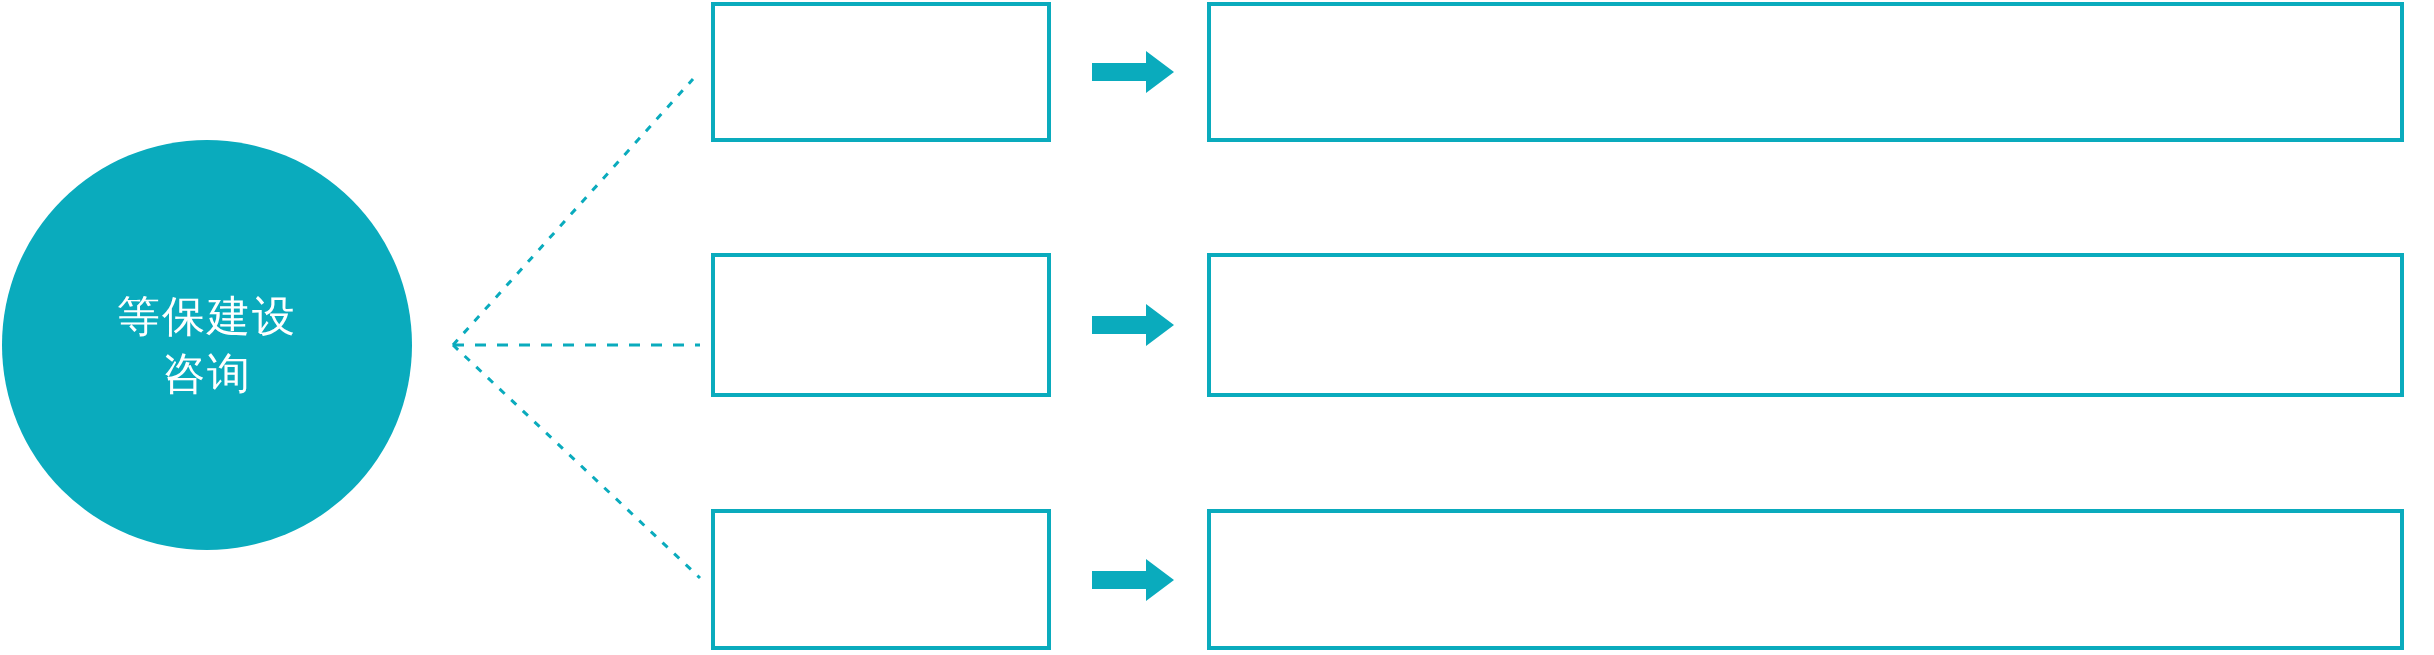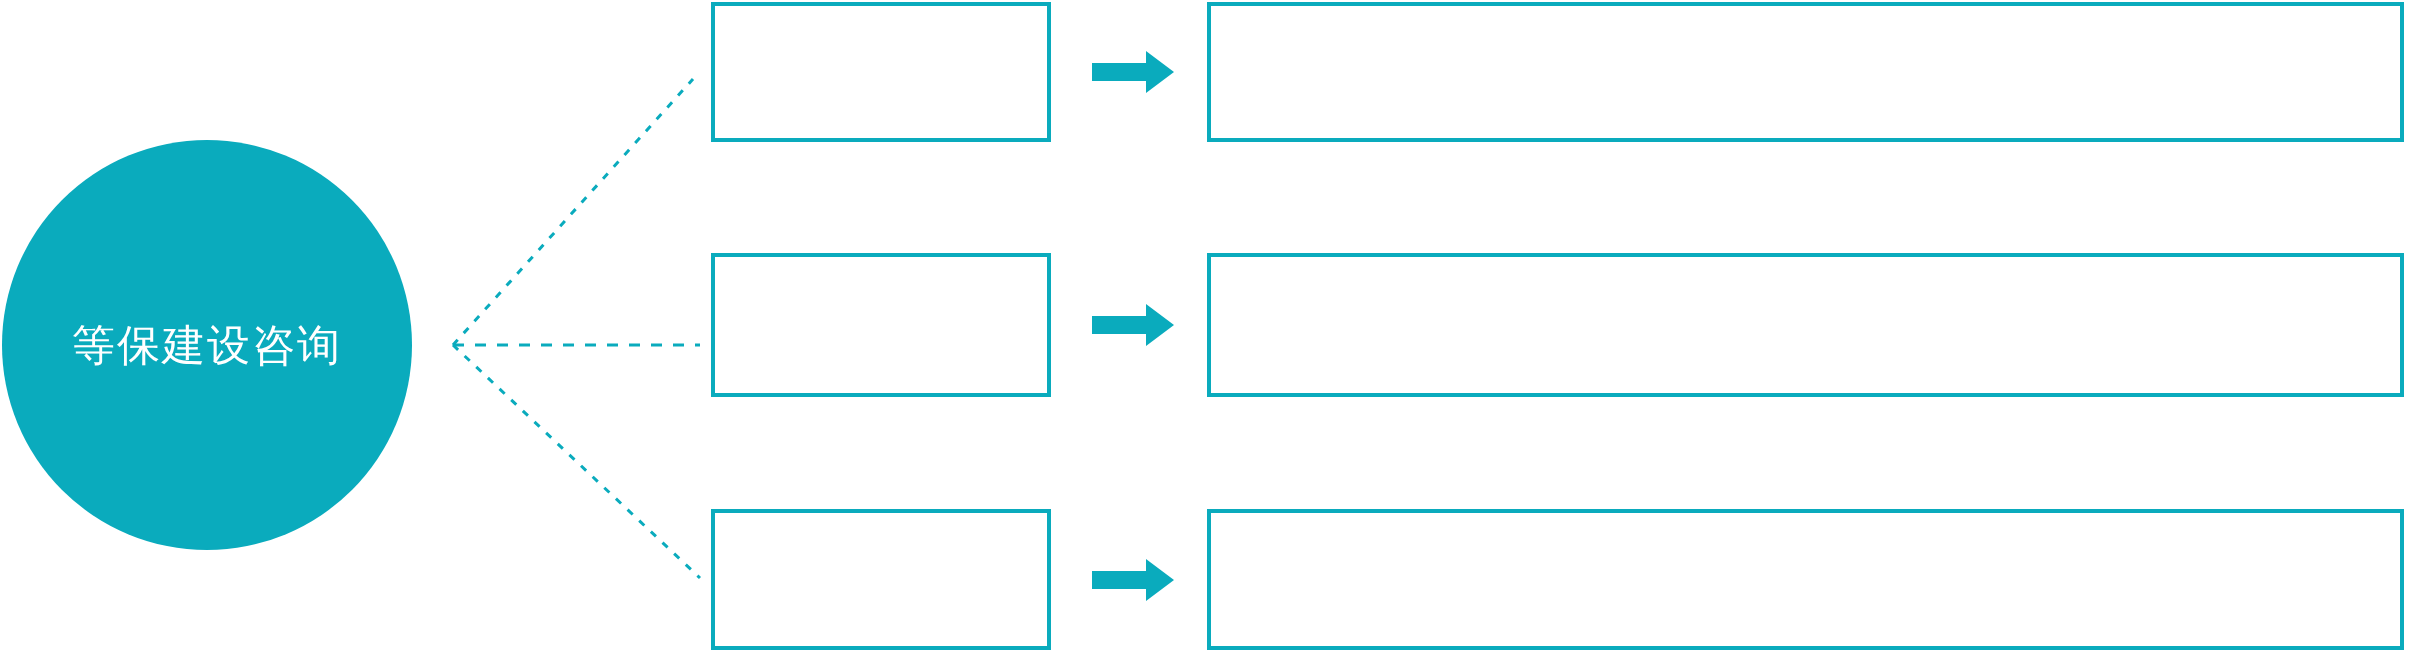--- a/index.html
+++ b/index.html
@@ -23,20 +23,21 @@
   
   .hub-circle {
     position: absolute;
     left: 2px;
     top: 140px;
     width: 410px;
     height: 410px;
     border-radius: 50%;
     background: #0AABBD;
     display: flex;
+    flex-direction: column;
     align-items: center;
     justify-content: center;
     box-sizing: border-box;
   }
   .hub-line {
     color: #ffffff;
     font-size: 43px;
     line-height: 1.32;
     letter-spacing: 2px;
     font-weight: 400;

